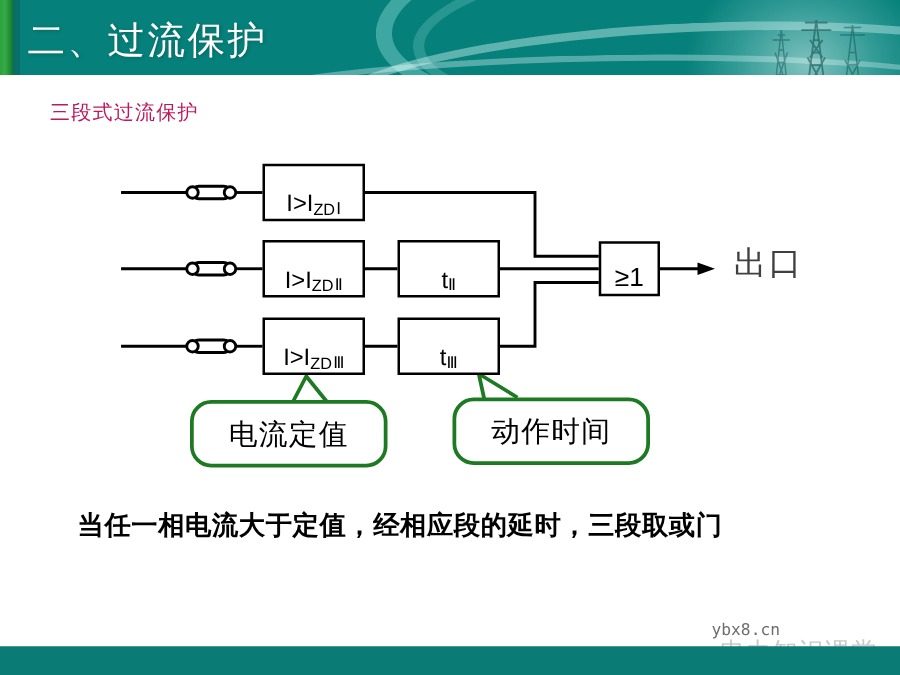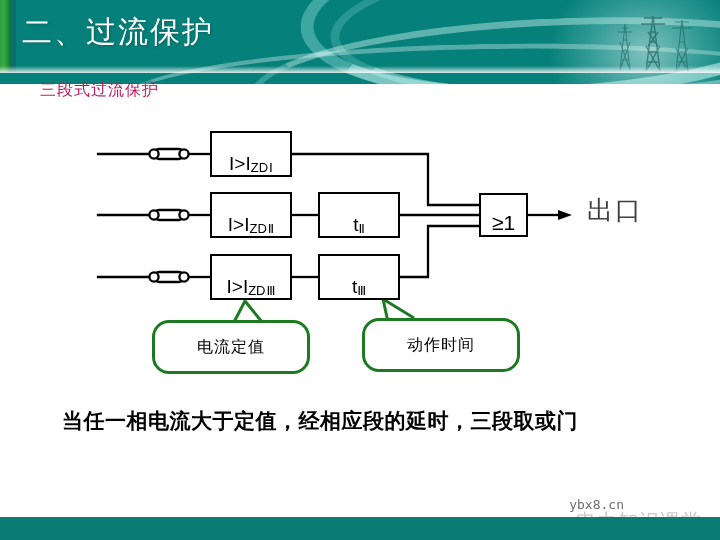--- a/index.html
+++ b/index.html
@@ -14,21 +14,21 @@
     overflow: hidden;
     font-family: "Liberation Sans", "DejaVu Sans", sans-serif;
     -webkit-font-smoothing: antialiased;
   }
 
   
   .banner {
     position: absolute;
     left: 0; top: 0;
     width: 720px;
-    height: 84px;
+    height: 60px;
     background: #06807a;
     overflow: hidden;
   }
   .banner-edge-green {
     position: absolute;
     left: 0; top: 0;
     width: 11px;
     height: 72px;
     background: linear-gradient(90deg,#2f9e3f 0%, #35ac47 35%, #1f8a33 75%, #0d6b44 100%);
   }
@@ -137,21 +137,21 @@
   
   .callout {
     position: absolute;
     border: 3px solid #1d7a22;
     border-radius: 17px;
     background: #ffffff;
     box-sizing: border-box;
     display: flex;
     align-items: center;
     justify-content: center;
-    font-size: 16px;
+    font-size: 23px;
     color: #000000;
     letter-spacing: 1px;
     white-space: nowrap;
   }
 
   
   .para {
     position: absolute;
     left: 62px; top: 401px;
     width: 612px;

